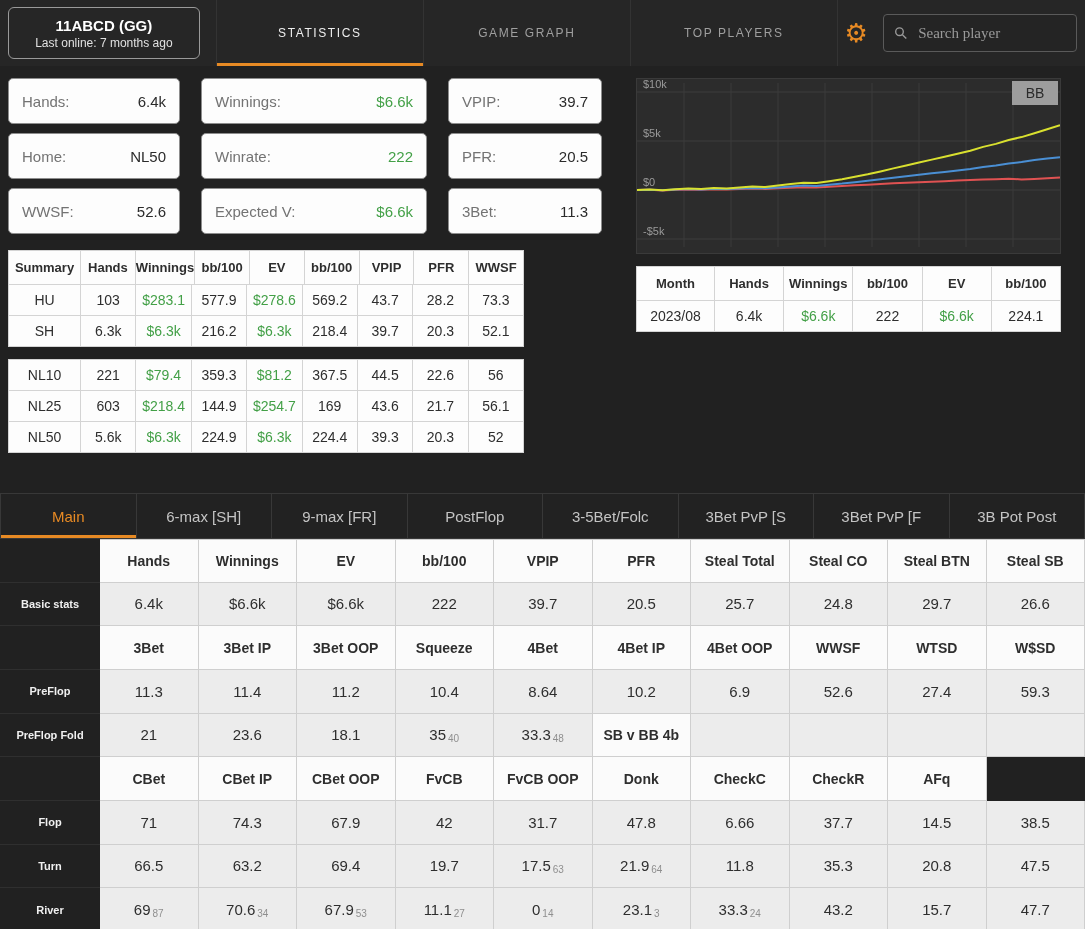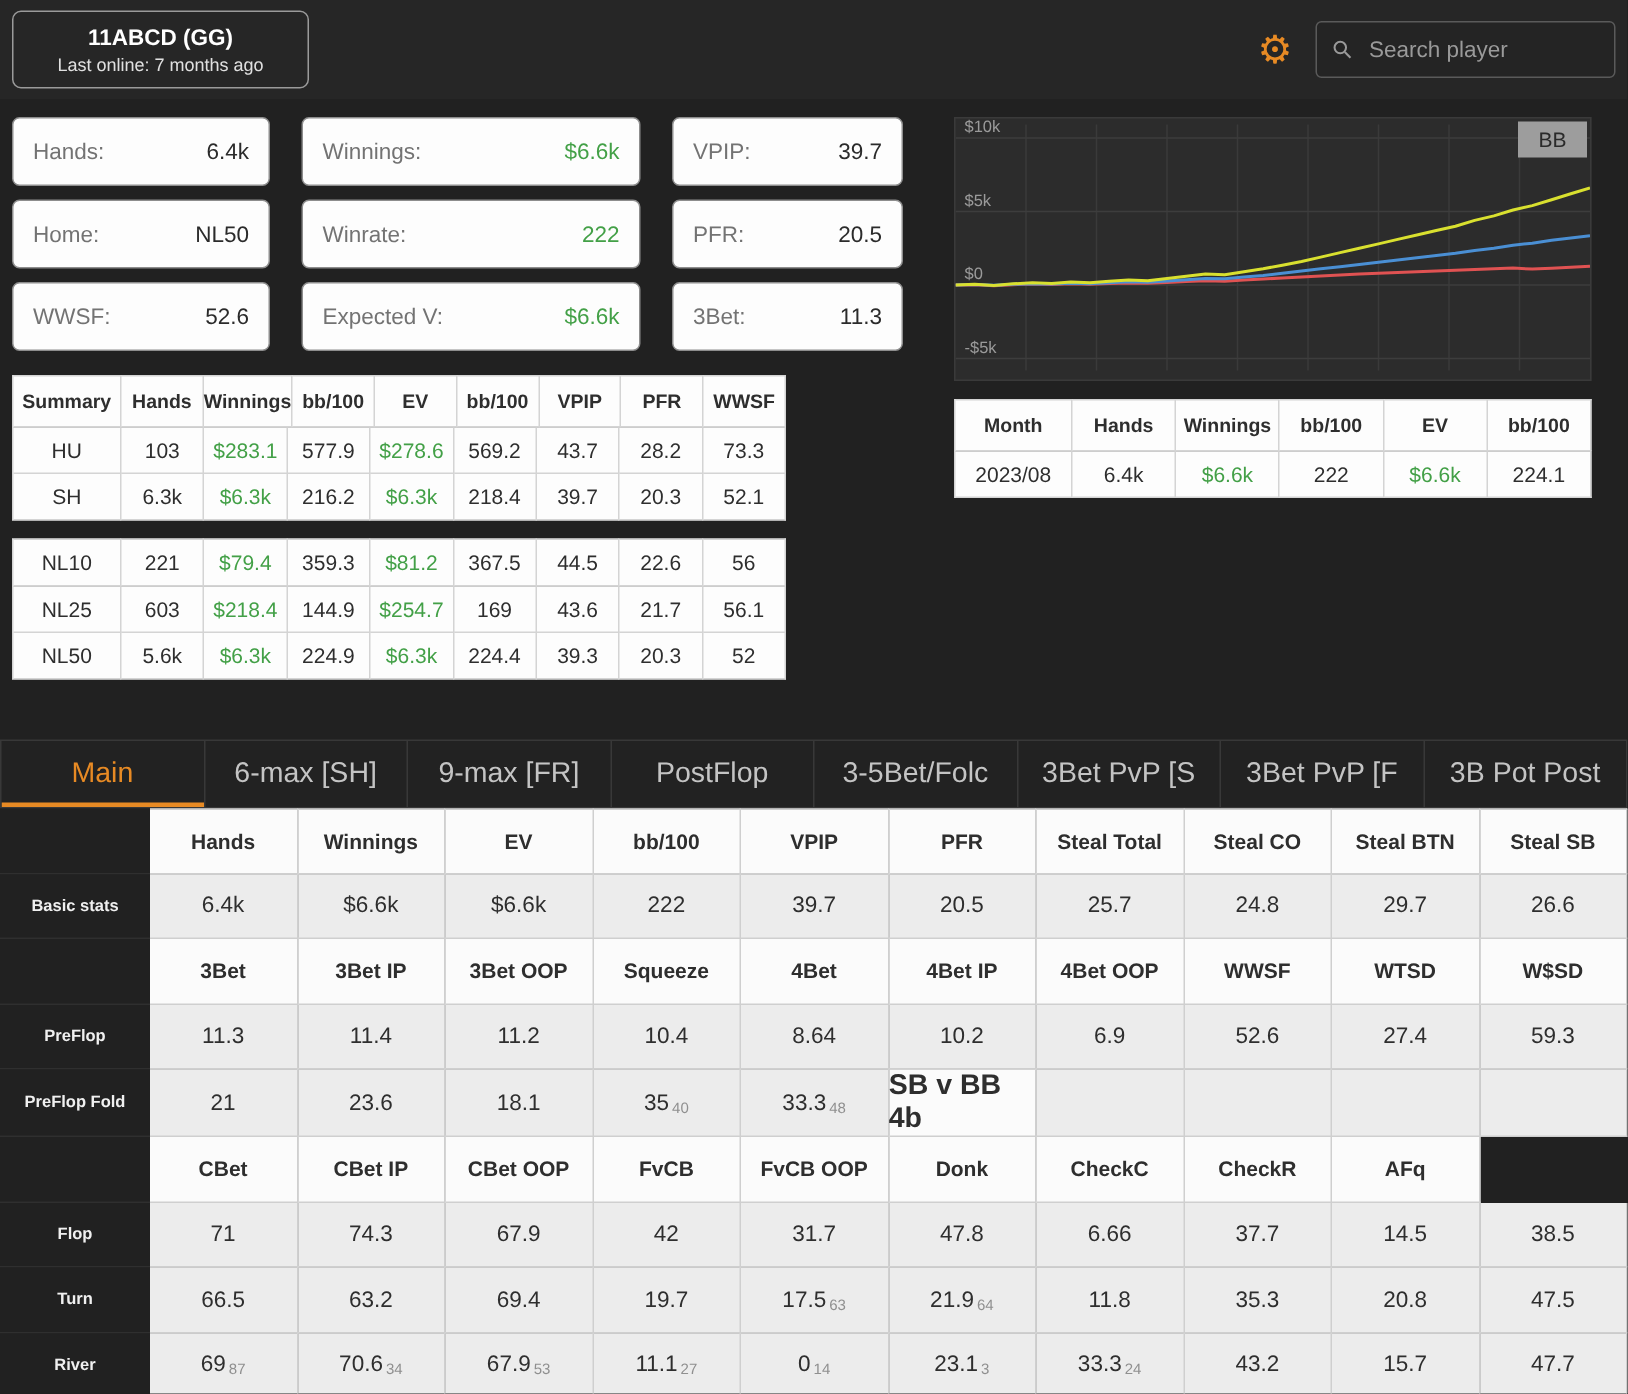--- a/index.html
+++ b/index.html
@@ -13,21 +13,21 @@
   .player-last{color:#e0e0e0;font-size:12px;}
   .tabs{display:flex;margin-left:16px;}
   .tab{width:206px;display:flex;align-items:center;justify-content:center;color:#9f9f9f;
     font-size:12px;letter-spacing:1.6px;border-left:1px solid #333;position:relative;cursor:pointer;text-transform:uppercase;}
   .tab:last-child{border-right:1px solid #333;}
   .tab.active{color:#ededed;}
   .tab.active::after{content:"";position:absolute;left:0;right:0;bottom:0;height:3px;background:#e78a24;}
   .gear{margin-left:auto;align-self:center;color:#e78a24;font-size:26px;width:38px;text-align:center;cursor:pointer;line-height:1;}
   .search{align-self:center;margin-left:8px;margin-right:8px;width:178px;height:36px;border:1px solid #5a5a5a;
     border-radius:4px;background:#242424;display:flex;align-items:center;padding:0 10px;gap:9px;}
-  .search input{background:transparent;border:none;outline:none;color:#dddddd;font-size:15px;width:100%;font-family:Liberation Sans, sans-serif;}
+  .search input{background:transparent;border:none;outline:none;color:#dddddd;font-size:15px;width:100%;font-family:Liberation Serif, serif;}
   .search input::placeholder{color:#9a9a9a;}
 
   
   .top-content{display:flex;align-items:flex-start;padding:12px 8px 0 8px;}
   .left-col{width:612px;flex:0 0 auto;}
   .stat-grid{display:grid;grid-template-columns:172px 226px 154px;gap:9px 21px;}
   .stat-box{background:#fdfdfd;border:1px solid #8d8d8d;border-radius:5px;height:44px;
     display:flex;align-items:center;justify-content:space-between;padding:0 13px;}
   .sb-label{font-weight:normal;color:#737373;font-size:15px;}
   .sb-value{color:#2b2b2b;font-size:15px;}
@@ -47,49 +47,60 @@
 
   
   .right-col{margin-left:16px;flex:1;}
   .chart-panel{position:relative;width:425px;height:176px;background:#2c2c2c;border:1px solid #3a3a3a;box-sizing:border-box;}
   .chart-panel svg{display:block;width:423px;height:174px;}
   .bb-badge{position:absolute;top:2px;right:2px;width:46px;height:24px;background:#9d9d9d;color:#2b2b2b;
     font-weight:normal;display:flex;align-items:center;justify-content:center;font-size:14px;cursor:pointer;}
 
   
   .bottom-tabs{display:flex;margin-top:40px;border-top:1px solid #383838;border-bottom:1px solid #383838;height:44px;background:#222222;}
-  .btab{flex:1;display:flex;align-items:center;justify-content:center;color:#c4c4c4;font-size:19px;
+  .btab{flex:1;display:flex;align-items:center;justify-content:center;color:#c4c4c4;font-size:15px;
     border-right:1px solid #383838;position:relative;cursor:pointer;white-space:nowrap;overflow:hidden;}
   .btab:first-child{border-left:1px solid #383838;}
   .btab.active{color:#e78a24;}
   .btab.active::after{content:"";position:absolute;left:0;right:0;bottom:0;height:3px;background:#e78a24;}
 
   
   .main-table{height:393px;display:grid;grid-template-rows:repeat(9,1fr);}
   .m-row{display:grid;grid-template-columns:100px repeat(10,1fr);}
   .m-row .mcell{border-right:1px solid #cfcfcf;border-bottom:1px solid #cfcfcf;
     display:flex;align-items:center;justify-content:center;gap:2px;color:#2e2e2e;}
   .m-row:first-child .mcell{border-top:1px solid #cfcfcf;}
   .m-row .label-cell{background:#212121;color:#f0f0f0;font-weight:bold;font-size:11px;
     border-right:none;border-bottom:1px solid #2f2f2f;border-top:none !important;}
   .m-row.header .data-cell,.mcell.head{background:#fbfbfb;font-weight:bold;font-size:14px;}
   .m-row.data .data-cell{background:#ececec;font-size:15px;}
-  .m-row.data .data-cell.head{background:#fbfbfb;font-size:19px;align-items:center;}
+  .m-row.data .data-cell.head{background:#fbfbfb;font-size:14px;align-items:center;}
   .sub{font-size:10px;color:#8f8f8f;transform:translateY(4px);}
 </style>
 </head>
 <body>
 
 <div class="app">
 
   <header class="topbar">
     <div class="player-box">
       <div class="player-name">11ABCD (GG)</div>
       <div class="player-last">Last online: 7 months ago</div>
     </div>
+    <nav class="tabs" id="top-tabs">
+        <div class="tab active">
+          <span>STATISTICS</span>
+        </div>
+        <div class="tab">
+          <span>GAME GRAPH</span>
+        </div>
+        <div class="tab">
+          <span>TOP PLAYERS</span>
+        </div>
+      </nav>
     <div class="gear">⚙</div>
     <div class="search">
       <svg width="16" height="16" viewBox="0 0 16 16">
         <circle cx="6.5" cy="6.5" r="4.5" fill="none" stroke="#9a9a9a" stroke-width="1.6"></circle>
         <line x1="10" y1="10" x2="14.5" y2="14.5" stroke="#9a9a9a" stroke-width="1.6"></line>
       </svg>
       <input type="text" placeholder="Search player" style="">
     </div>
   </header>
 

